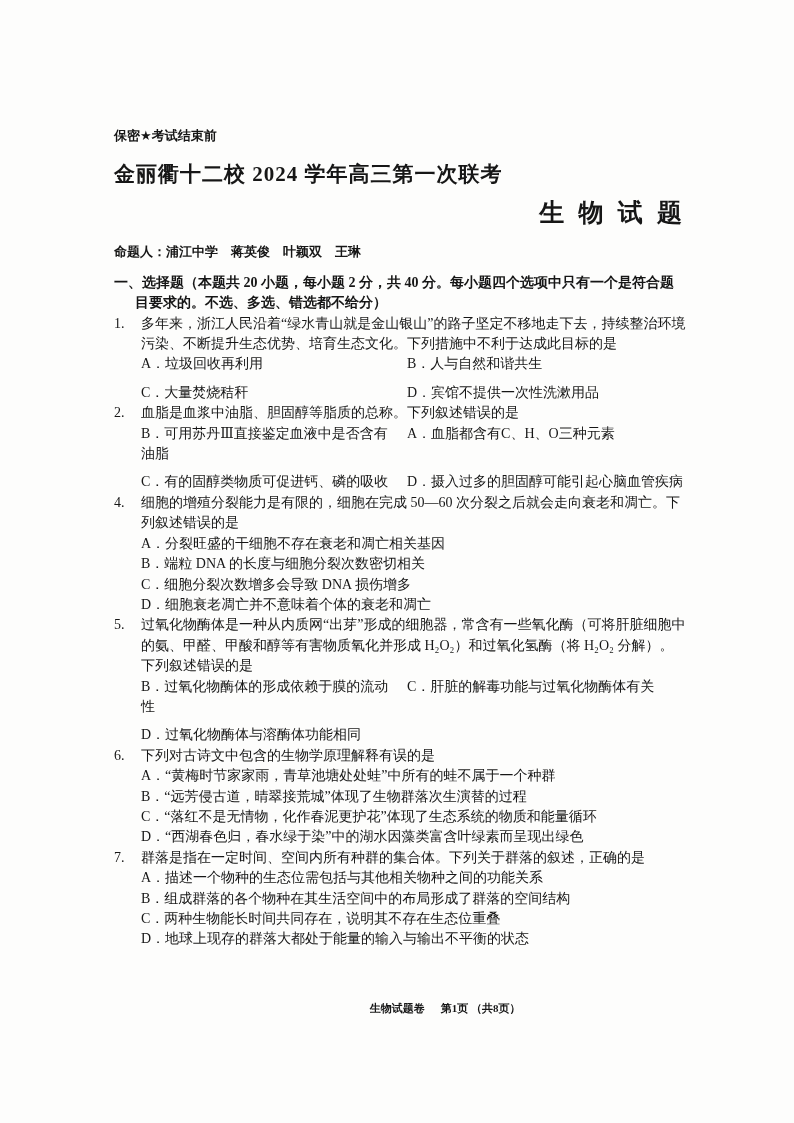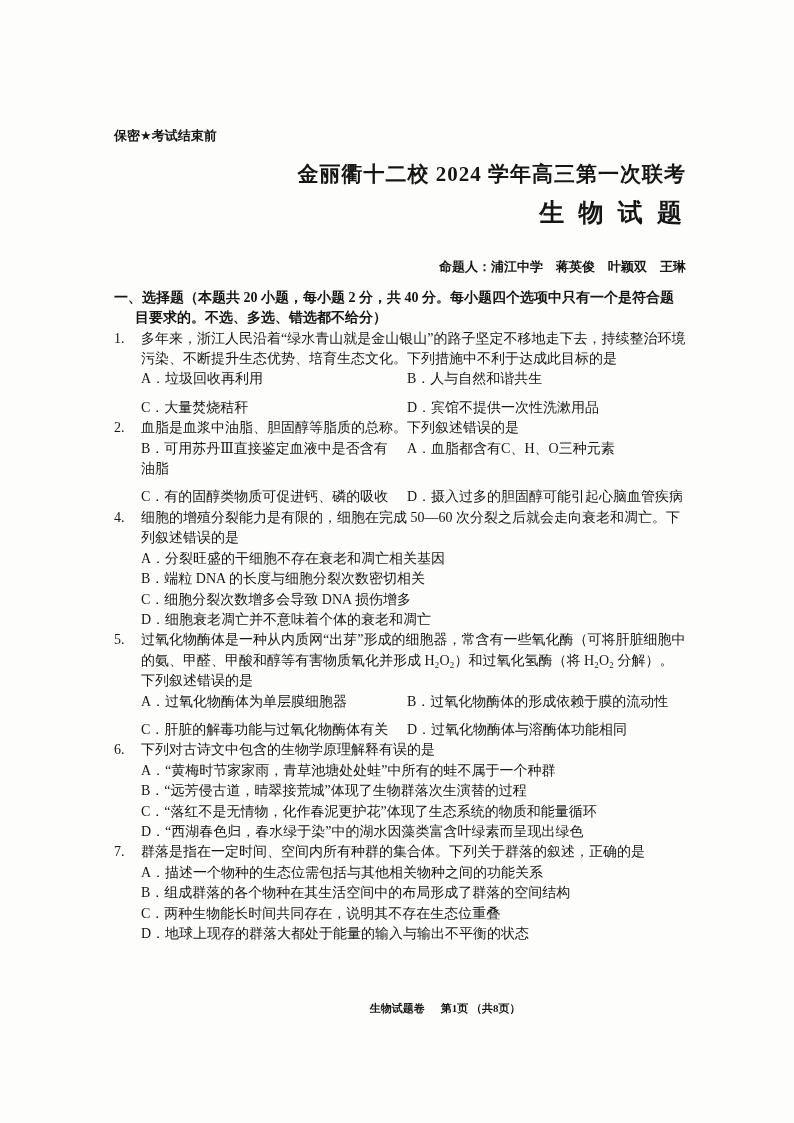--- a/index.html
+++ b/index.html
@@ -24,37 +24,37 @@
     font-size: 14px;
     line-height: 20.4px;
   }
   .secrecy {
     font-weight: bold;
     font-size: 13px;
     font-family: "Liberation Sans", "DejaVu Sans", sans-serif;
   }
   .title {
     margin: 14px 0 0 0;
-    text-align: right;
+    text-align: left;
     font-size: 21px;
     font-weight: bold;
     letter-spacing: 1px;
     line-height: 28px;
   }
   .subject {
     margin: 8px 0 0 0;
     text-align: right;
     font-size: 25px;
     font-weight: bold;
     letter-spacing: 4px;
     line-height: 33px;
   }
   .proposers {
-    margin-top: 28px;
-    text-align: right;
+    margin-top: 13px;
+    text-align: left;
     font-size: 13px;
     font-weight: bold;
   }
   .section-heading {
     margin-top: 10px;
     font-weight: bold;
     padding-left: 21px;
     text-indent: -21px;
   }
   .stem {
@@ -133,21 +133,20 @@
         <span class="opt">C．细胞分裂次数增多会导致 DNA 损伤增多</span>
         <span class="opt">D．细胞衰老凋亡并不意味着个体的衰老和凋亡</span>
       </div>
     </div>
 
     <div class="question">
       <div class="stem">
         <span class="qnum">5.</span><span>过氧化物酶体是一种从内质网“出芽”形成的细胞器，常含有一些氧化酶（可将肝脏细胞中的氨、甲醛、甲酸和醇等有害物质氧化并形成 H₂O₂）和过氧化氢酶（将 H₂O₂ 分解）。下列叙述错误的是</span>
       </div>
       <div class="options two-col">
-        <span class="opt">A．过氧化物酶体为单层膜细胞器</span>
         <span class="opt">B．过氧化物酶体的形成依赖于膜的流动性</span>
         <span class="opt">C．肝脏的解毒功能与过氧化物酶体有关</span>
         <span class="opt">D．过氧化物酶体与溶酶体功能相同</span>
       </div>
     </div>
 
     <div class="question">
       <div class="stem">
         <span class="qnum">6.</span><span>下列对古诗文中包含的生物学原理解释有误的是</span>
       </div>

